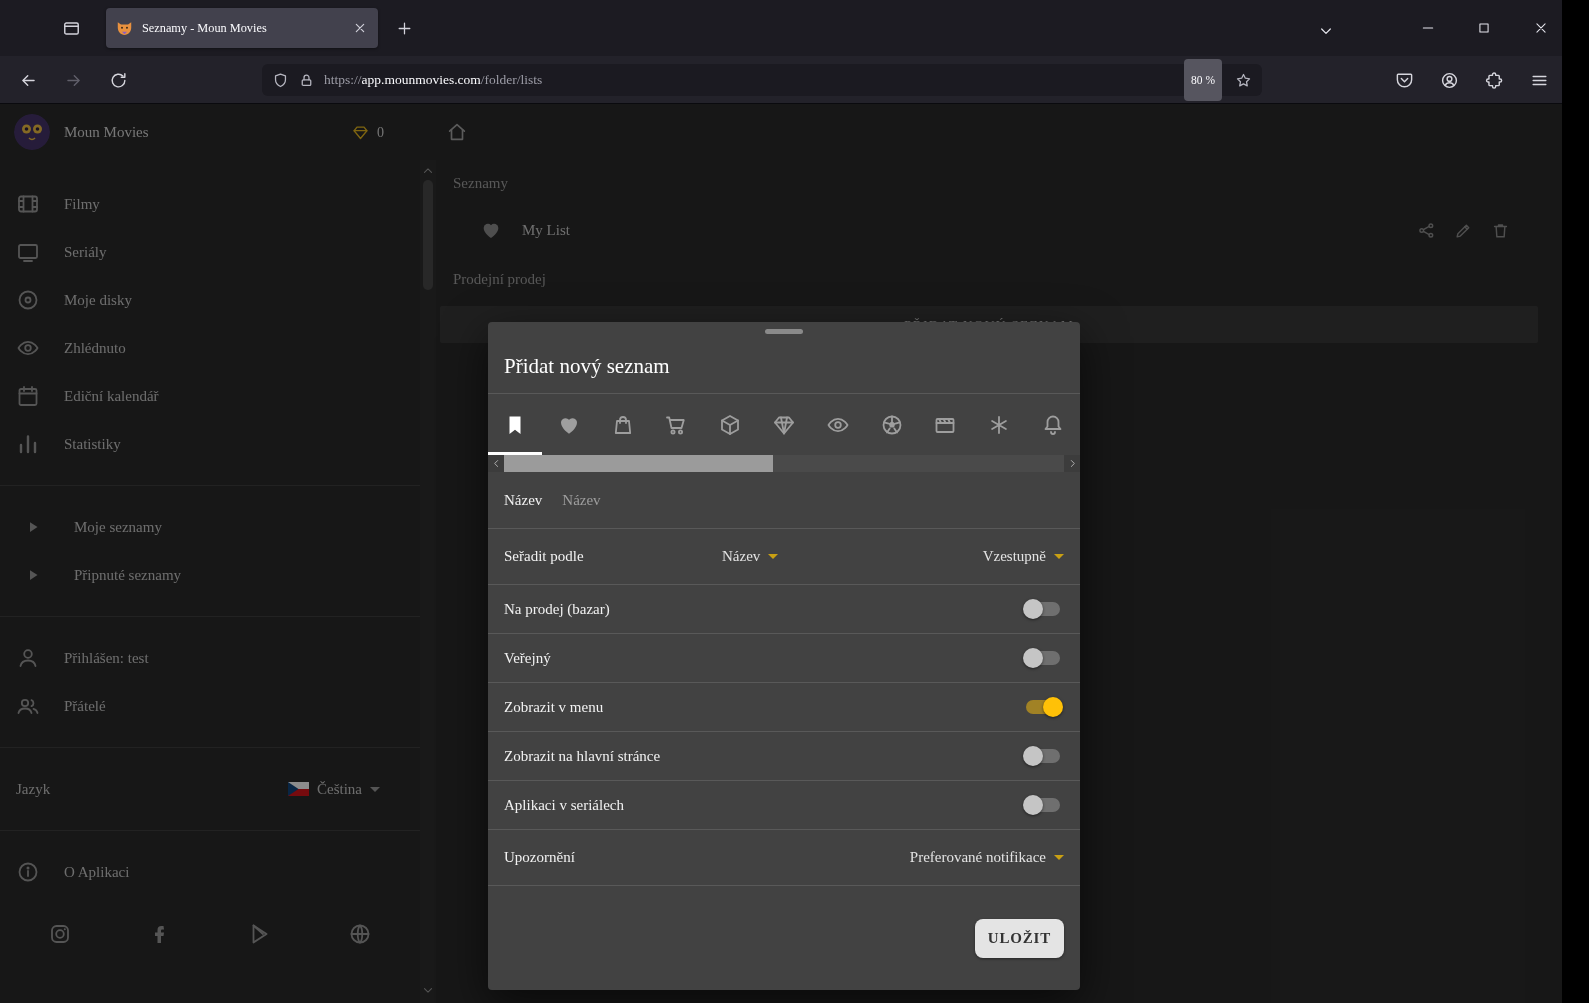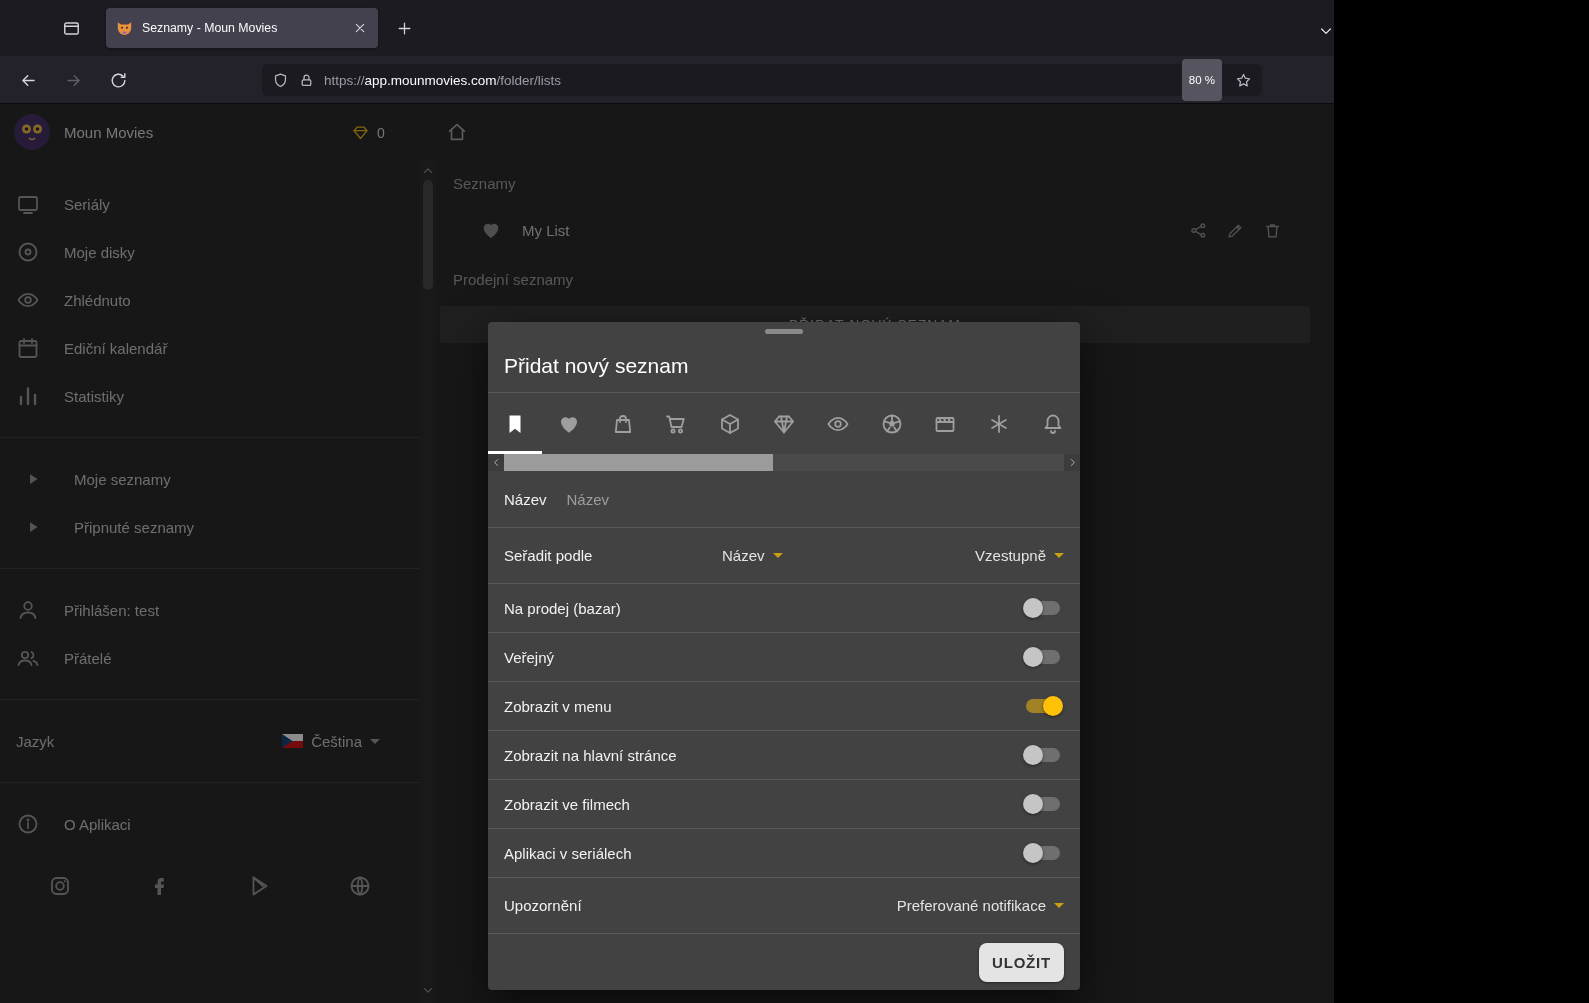--- a/index.html
+++ b/index.html
@@ -1,17 +1,17 @@
 <!DOCTYPE html>
 <html style="--accent: #ffc107;"><head>
 <meta charset="utf-8">
 <style>
   html,body{margin:0;padding:0;background:#000;}
-  .screen{position:relative;width:1334px;height:1003px;background:#e5e5e5;overflow:hidden;
-          font-family:Liberation Sans, sans-serif;-webkit-font-smoothing:antialiased;}
+  .screen{position:relative;width:1562px;height:1003px;background:#e5e5e5;overflow:hidden;
+          font-family:Liberation Serif, serif;-webkit-font-smoothing:antialiased;}
   svg{display:block;}
   .st{fill:none;stroke:currentColor;stroke-width:1.8;stroke-linecap:round;stroke-linejoin:round;}
   .fl{stroke:none;}
 
   
   .tabbar{position:absolute;top:0;left:0;right:0;height:56px;background:#1c1b22;z-index:10;}
   .fxview{position:absolute;left:58px;top:15px;width:26px;height:26px;color:#d3d3dc;display:flex;align-items:center;justify-content:center;border-radius:4px;}
   .fxview svg{width:19px;height:19px;}
   .tab{position:absolute;left:106px;top:8px;width:272px;height:40px;background:#42414d;border-radius:4px;
        display:flex;align-items:center;padding:0 10px;box-sizing:border-box;color:#fbfbfe;box-shadow:0 1px 3px rgba(0,0,0,.4);}
@@ -262,20 +262,29 @@
             <path d="M4 11l8-7 8 7"></path>
             <path d="M6 9.5V20h12V9.5"></path>
           </svg>
       </span>
     </div>
 
     <div class="sidebar">
       <div class="sb-item">
         <span class="sb-ic">
             <svg class="st" viewBox="0 0 24 24">
+              <rect x="3" y="4.5" width="18" height="15" rx="2"></rect>
+              <path d="M7.5 4.5v15M16.5 4.5v15M3 9h4.5M3 15h4.5M16.5 9H21M16.5 15H21"></path>
+            </svg>
+          </span>
+        <span>Filmy</span>
+      </div>
+      <div class="sb-item">
+        <span class="sb-ic">
+            <svg class="st" viewBox="0 0 24 24">
               <rect x="3" y="5" width="18" height="13" rx="1.5"></rect>
               <path d="M8 21h8"></path>
             </svg>
           </span>
         <span>Seriály</span>
       </div>
       <div class="sb-item">
         <span class="sb-ic">
             <svg class="st" viewBox="0 0 24 24">
               <circle cx="12" cy="12" r="8.5"></circle>
@@ -450,21 +459,21 @@
               </svg>
             </span>
           <span class="aic">
               <svg class="st" viewBox="0 0 24 24">
                 <path d="M4.5 7h15M9.5 7V5h5v2M6.5 7l.9 13h9.2l.9-13"></path>
               </svg>
             </span>
         </span>
       </div>
 
-      <div class="h-section h2">Prodejní seznamy</div>
+      <div class="h-section h2">Prodejní prodej</div>
 
       <div class="add-strip">PŘIDAT NOVÝ SEZNAM</div>
     </div>
   </div>
 
   <div class="backdrop"></div>
 
   <div class="modal">
     <div class="m-handle"></div>
     <div class="m-title">Přidat nový seznam</div>
@@ -592,27 +601,20 @@
         </span>
     </div>
     <div class="m-row m-toggle-row">
       <span class="m-label">Zobrazit na hlavní stránce</span>
       <span class="switch">
           <span class="track"></span>
           <span class="thumb"></span>
         </span>
     </div>
     <div class="m-row m-toggle-row">
-      <span class="m-label">Zobrazit ve filmech</span>
-      <span class="switch">
-          <span class="track"></span>
-          <span class="thumb"></span>
-        </span>
-    </div>
-    <div class="m-row m-toggle-row">
       <span class="m-label">Aplikaci v seriálech</span>
       <span class="switch">
           <span class="track"></span>
           <span class="thumb"></span>
         </span>
     </div>
 
     <div class="m-row m-notif-row">
       <span class="m-label">Upozornění</span>
       <span class="m-select right">

